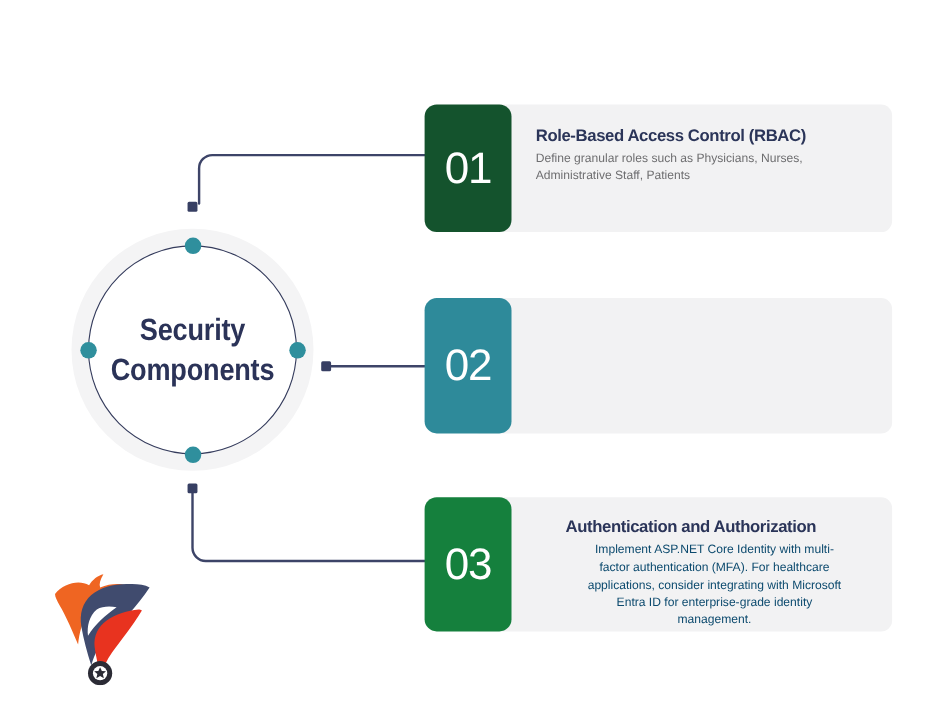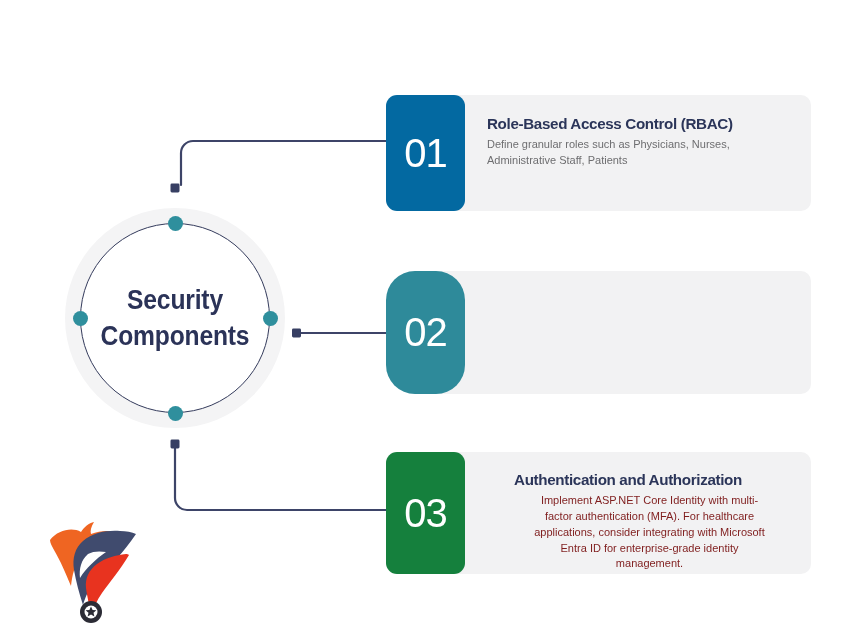--- a/index.html
+++ b/index.html
@@ -179,38 +179,38 @@
       <span>Components</span>
     </div>
     <div class="hub-dot top" style="background: rgb(47, 143, 157);"></div>
     <div class="hub-dot right" style="background: rgb(47, 143, 157);"></div>
     <div class="hub-dot bottom" style="background: rgb(47, 143, 157);"></div>
     <div class="hub-dot left" style="background: rgb(47, 143, 157);"></div>
   </div>
 
   <div class="card" id="card-1">
     <div class="card-panel" style="background: rgb(242, 242, 243);"></div>
-    <div class="card-tile" style="background-color: #0369a1;">01</div>
+    <div class="card-tile" style="background-color: #14532d;">01</div>
     <div class="card-body">
       <p class="card-title" style="color: rgb(43, 53, 89);">Role-Based Access Control (RBAC)</p>
       <p class="card-desc" style="color: rgb(110, 110, 112);">Define granular roles such as Physicians, Nurses, Administrative Staff, Patients</p>
     </div>
   </div>
 
   <div class="card" id="card-2">
     <div class="card-panel" style="background: rgb(242, 242, 243);"></div>
-    <div class="card-tile" style="background-color: rgb(46, 138, 154); border-radius: 29px;">02</div>
+    <div class="card-tile" style="background-color: rgb(46, 138, 154);">02</div>
   </div>
 
   <div class="card" id="card-3">
     <div class="card-panel" style="background: rgb(242, 242, 243);"></div>
     <div class="card-tile" style="background-color: #15803d;">03</div>
     <div class="card-body">
       <p class="card-title" style="color: rgb(43, 53, 89);">Authentication and Authorization</p>
-      <p class="card-desc" style="color: #7f1d1d; margin-left: 43px;">Implement ASP.NET Core Identity with multi-factor authentication (MFA). For healthcare applications, consider integrating with Microsoft Entra ID for enterprise-grade identity management.</p>
+      <p class="card-desc" style="color: #0c4a6e; margin-left: 43px;">Implement ASP.NET Core Identity with multi-factor authentication (MFA). For healthcare applications, consider integrating with Microsoft Entra ID for enterprise-grade identity management.</p>
     </div>
   </div>
 
   <svg class="logo" viewBox="0 0 100 115" width="100" height="115" aria-hidden="true">
     <path fill="#ef6522" d="M6 32 C14 22 28 19 37 24 C40 19 45 15 50 14 C47 19 46 23 47 26 C55 23 64 22 70 24 C56 30 44 38 36 49 C31 57 28 67 27 78 C22 66 16 52 10 42 C8 38 6 35 6 32 Z"></path>
     <path fill="#404b6e" d="M92 26 C80 44 66 58 54 70 C47 77 42 86 39 97 C35 85 32 73 30 62 C28 50 31 40 39 33 C48 25 62 22 76 23 C82 23 88 24 92 26 Z M44 46 C37 52 35 61 36 70 C42 60 52 51 62 44 C56 43 49 43 44 46 Z"></path>
     <path fill="#e8331f" d="M85 47 C76 62 66 74 58 85 C53 92 50 99 48 106 C45 97 43 88 42 80 C41 70 45 62 53 56 C61 50 72 47 82 46 C83 46 84 46 85 47 Z"></path>
     <path fill="#e8331f" d="M44 88 C45 95 46 100 47 106 L51 106 C50 99 48 93 46 87 Z"></path>
     <circle cx="47" cy="104" r="11" fill="#2b2b35"></circle>
     <circle cx="47" cy="104" r="6.5" fill="#ffffff"></circle>

